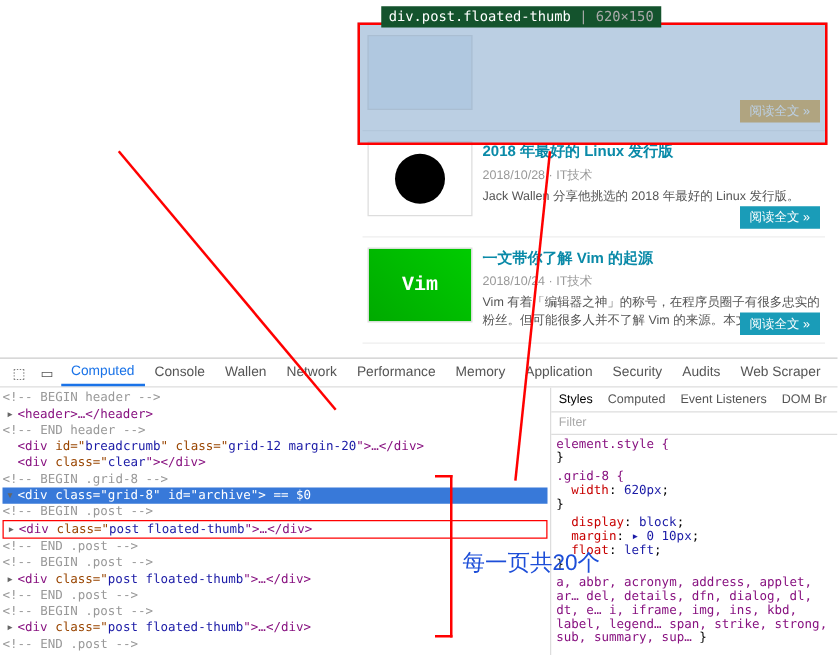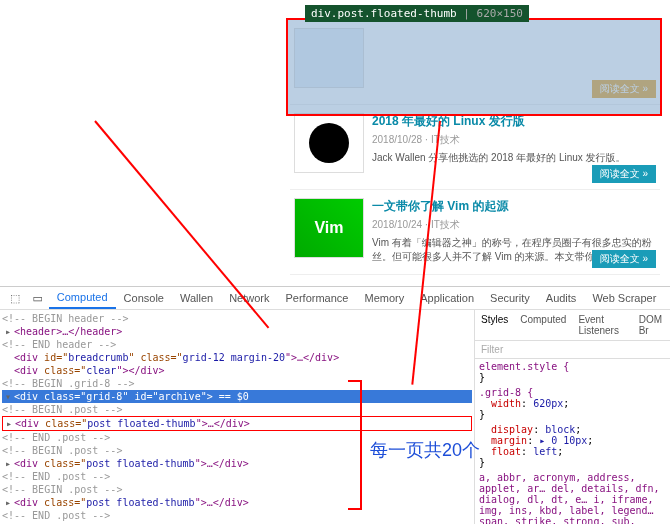--- a/index.html
+++ b/index.html
@@ -5,21 +5,21 @@
 * { box-sizing: border-box; margin: 0; padding: 0; }
 body { font-family: "Microsoft YaHei", Arial, sans-serif; font-size: 11px; background: #fff; width: 670px; height: 524px; position: relative; overflow: hidden; }
 
 .tooltip { position: absolute; top: 5px; left: 305px; background: #14532d; color: #fff; padding: 2px 6px; font-size: 11px; z-index: 20; font-family: monospace; }
 .tooltip .dim { color: #aaa; }
 
 .highlight-box { position: absolute; top: 18px; left: 286px; width: 376px; height: 98px; border: 2px solid red; z-index: 10; background: rgba(120,160,200,0.5); }
 
 .posts { position: absolute; top: 20px; left: 290px; width: 370px; }
 .post { display: flex; padding: 8px 4px; border-bottom: 1px solid #eee; position: relative; min-height: 85px; }
-.thumb { width: 70px; height: 60px; background: #f0f0f0; border: 1px solid #ddd; margin-right: 8px; flex-shrink: 0; display: flex; align-items: center; justify-content: center; font-size: 9px; color: #999; }
+.thumb { width: 84px; height: 60px; background: #f0f0f0; border: 1px solid #ddd; margin-right: 8px; flex-shrink: 0; display: flex; align-items: center; justify-content: center; font-size: 9px; color: #999; font-family: Liberation Mono, monospace; }
 .thumb.t1 { background: #e8f0f8; }
 .thumb.t2 { background: #fff; }
 .thumb.t2::before { content: ""; width: 40px; height: 40px; background: #000; border-radius: 50%; }
 .thumb.t3 { background: linear-gradient(45deg, #0a0, #0c0); color: #fff; font-weight: bold; font-size: 16px; }
 .post-body { flex: 1; }
 .post-title { color: #0a8aa8; font-size: 12px; font-weight: bold; margin-bottom: 3px; }
 .post-meta { color: #999; font-size: 10px; margin-bottom: 4px; }
 .post-excerpt { color: #555; font-size: 10px; line-height: 1.4; }
 .post.hl .post-title { color: #2a5a7a; }
 .post.hl .post-excerpt { color: #3a6080; }
@@ -44,21 +44,21 @@
 .dt-dom .ln.sel .tg, .dt-dom .ln.sel .at, .dt-dom .ln.sel .vl, .dt-dom .ln.sel .cm { color: #fff; }
 .dt-dom .ln.redbox { border: 1px solid red; }
 .i1 { padding-left: 12px; } .i2 { padding-left: 24px; }
 
 .red-brace { position: absolute; left: 348px; top: 380px; width: 14px; height: 130px; border-right: 2px solid red; border-top: 2px solid red; border-bottom: 2px solid red; z-index: 15; }
 .red-note { position: absolute; left: 370px; top: 438px; color: #1d4ed8; font-size: 18px; z-index: 15; }
 
 .red-line1 { position: absolute; top: 120px; left: 95px; width: 270px; height: 2px; background: red; transform-origin: left; transform: rotate(50deg); z-index: 12; }
 .red-line2 { position: absolute; top: 120px; left: 440px; width: 265px; height: 2px; background: red; transform-origin: left; transform: rotate(96deg); z-index: 12; }
 
-.dt-styles { width: 196px; border-left: 1px solid #ddd; display: flex; flex-direction: column; font-size: 10px; }
+.dt-styles { width: 230px; border-left: 1px solid #ddd; display: flex; flex-direction: column; font-size: 10px; }
 .st-tabs { display: flex; border-bottom: 1px solid #ddd; }
 .st-tabs .tab { padding: 4px 6px; color: #555; cursor: pointer; font-size: 10px; }
 .st-tabs .tab.active { color: #000; }
 .filter { border-bottom: 1px solid #ddd; padding: 3px 6px; color: #aaa; }
 .rules { flex: 1; overflow: auto; font-family: monospace; padding: 2px 4px; }
 .rule { margin-bottom: 4px; }
 .sel-txt { color: #881280; }
 .prop { padding-left: 12px; }
 .pn { color: #c80000; }
 .pv { color: #1a1aa6; }

